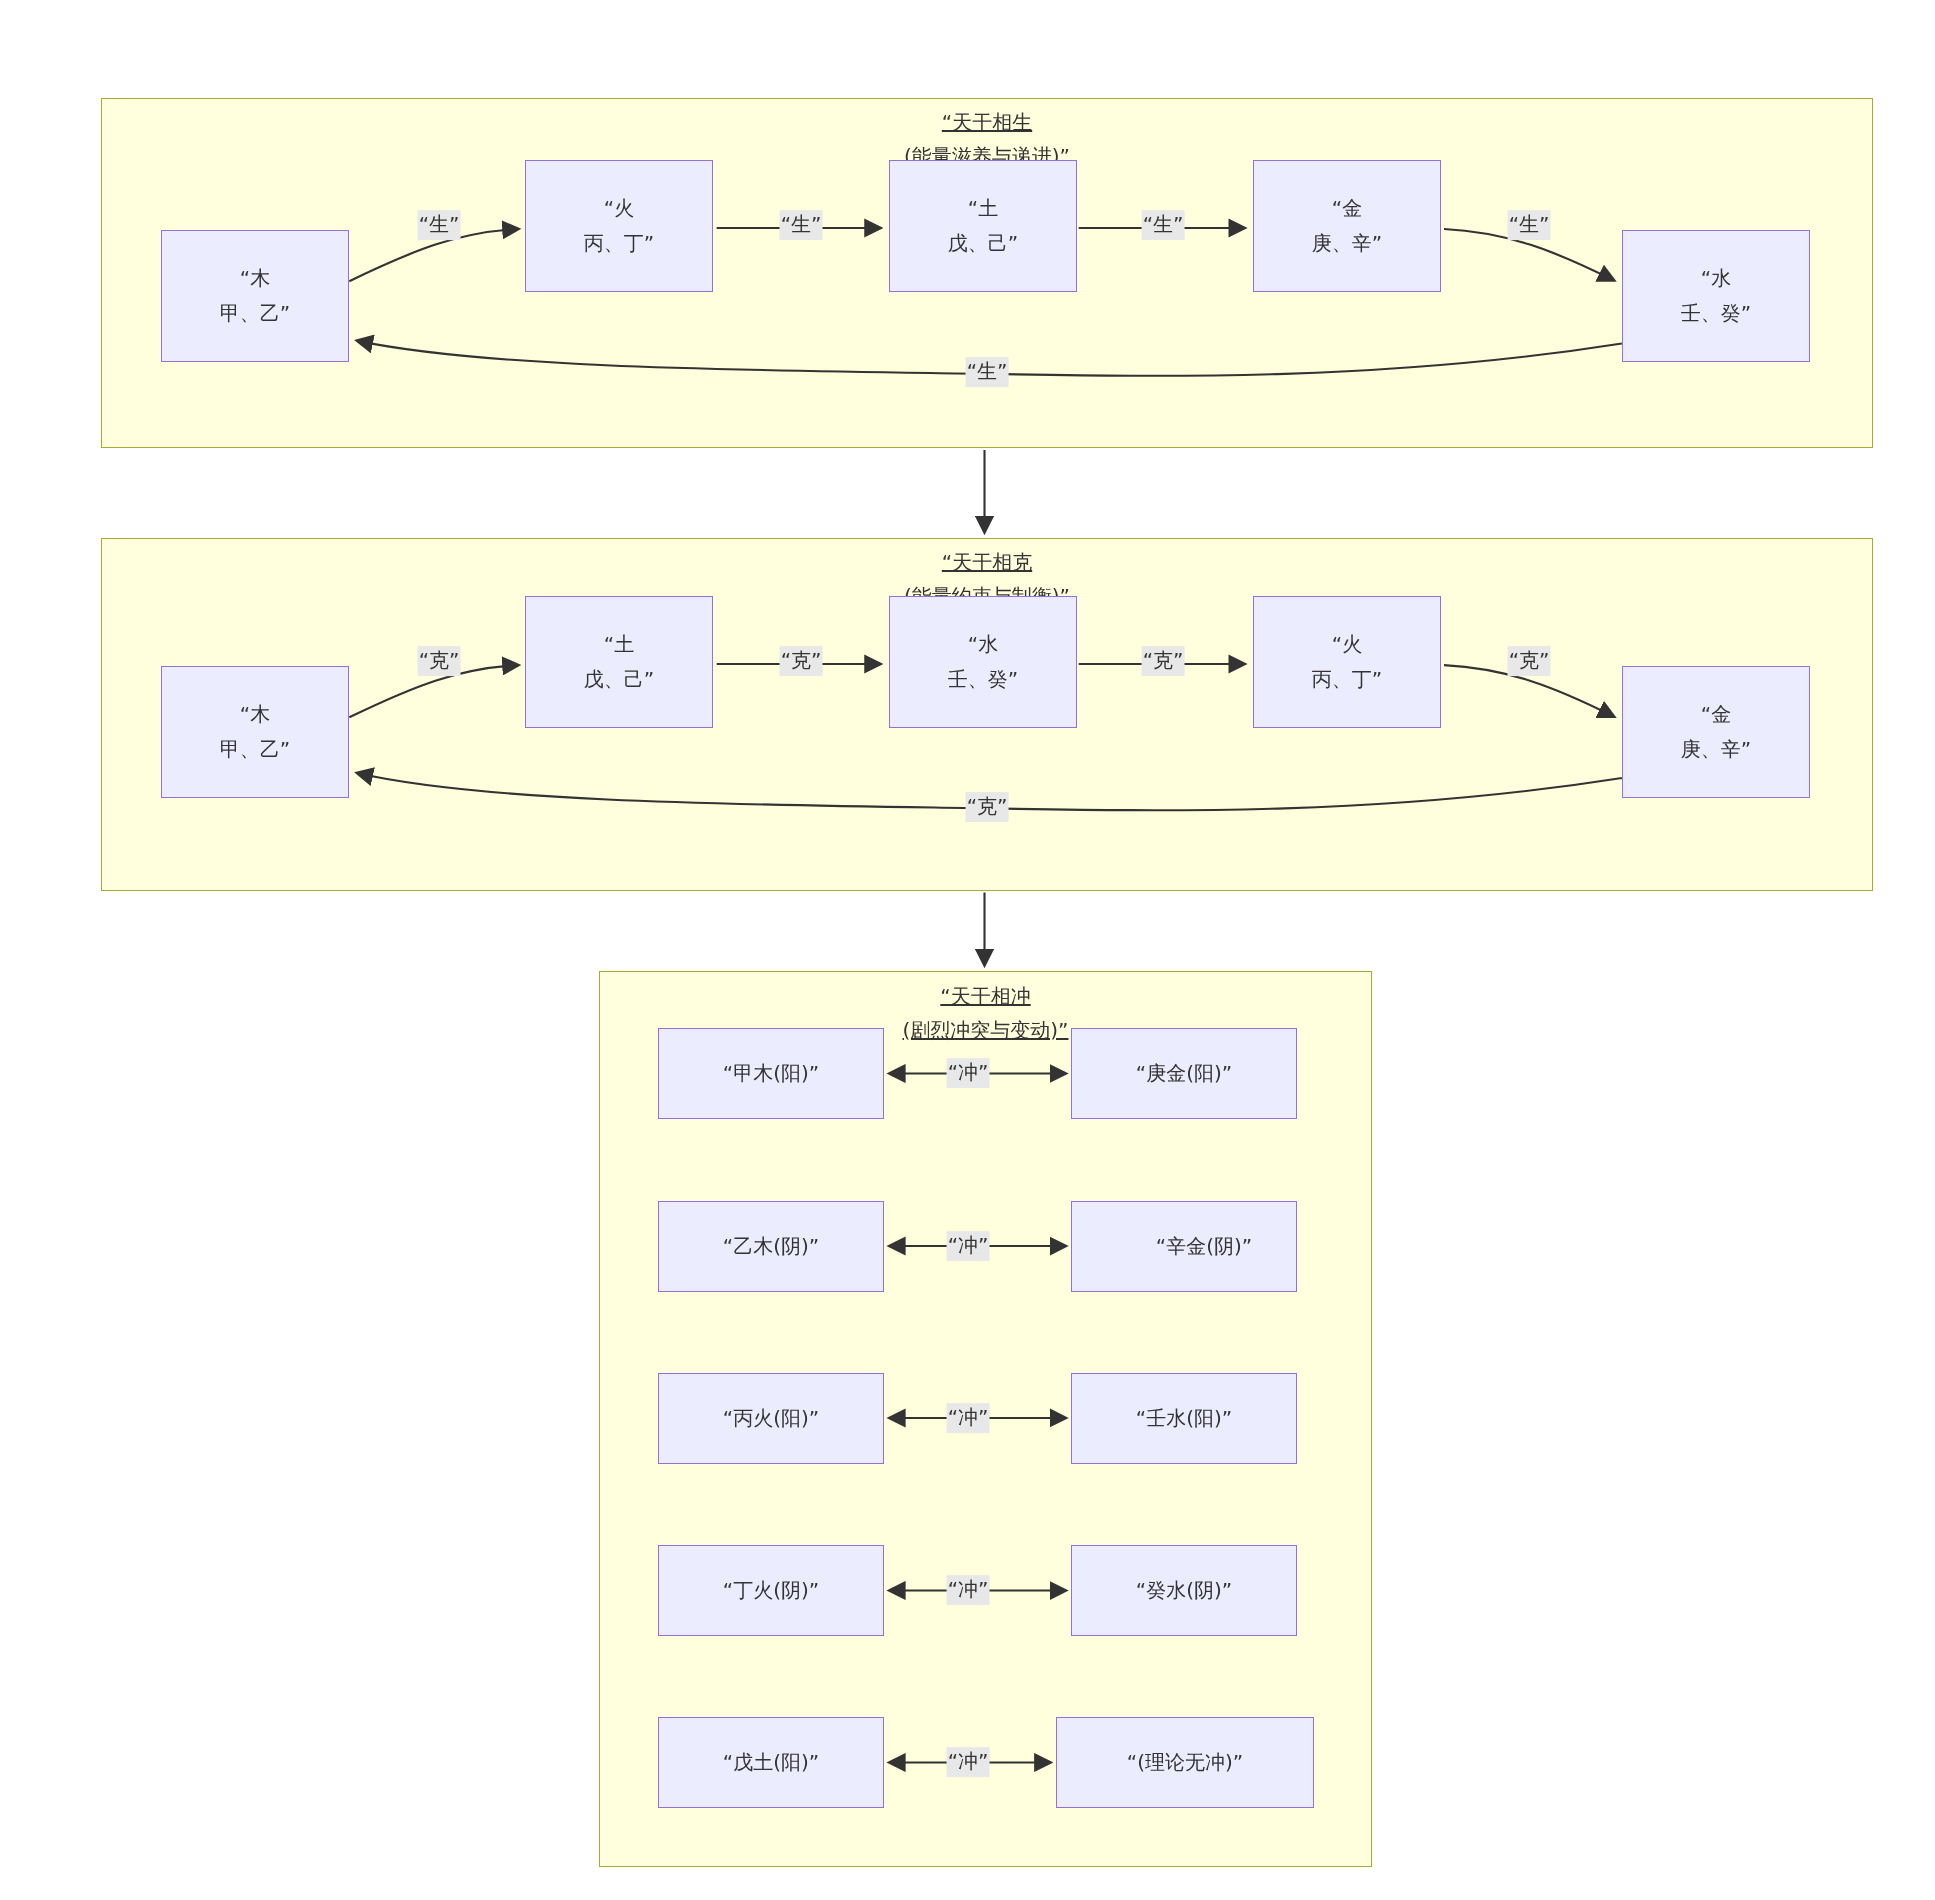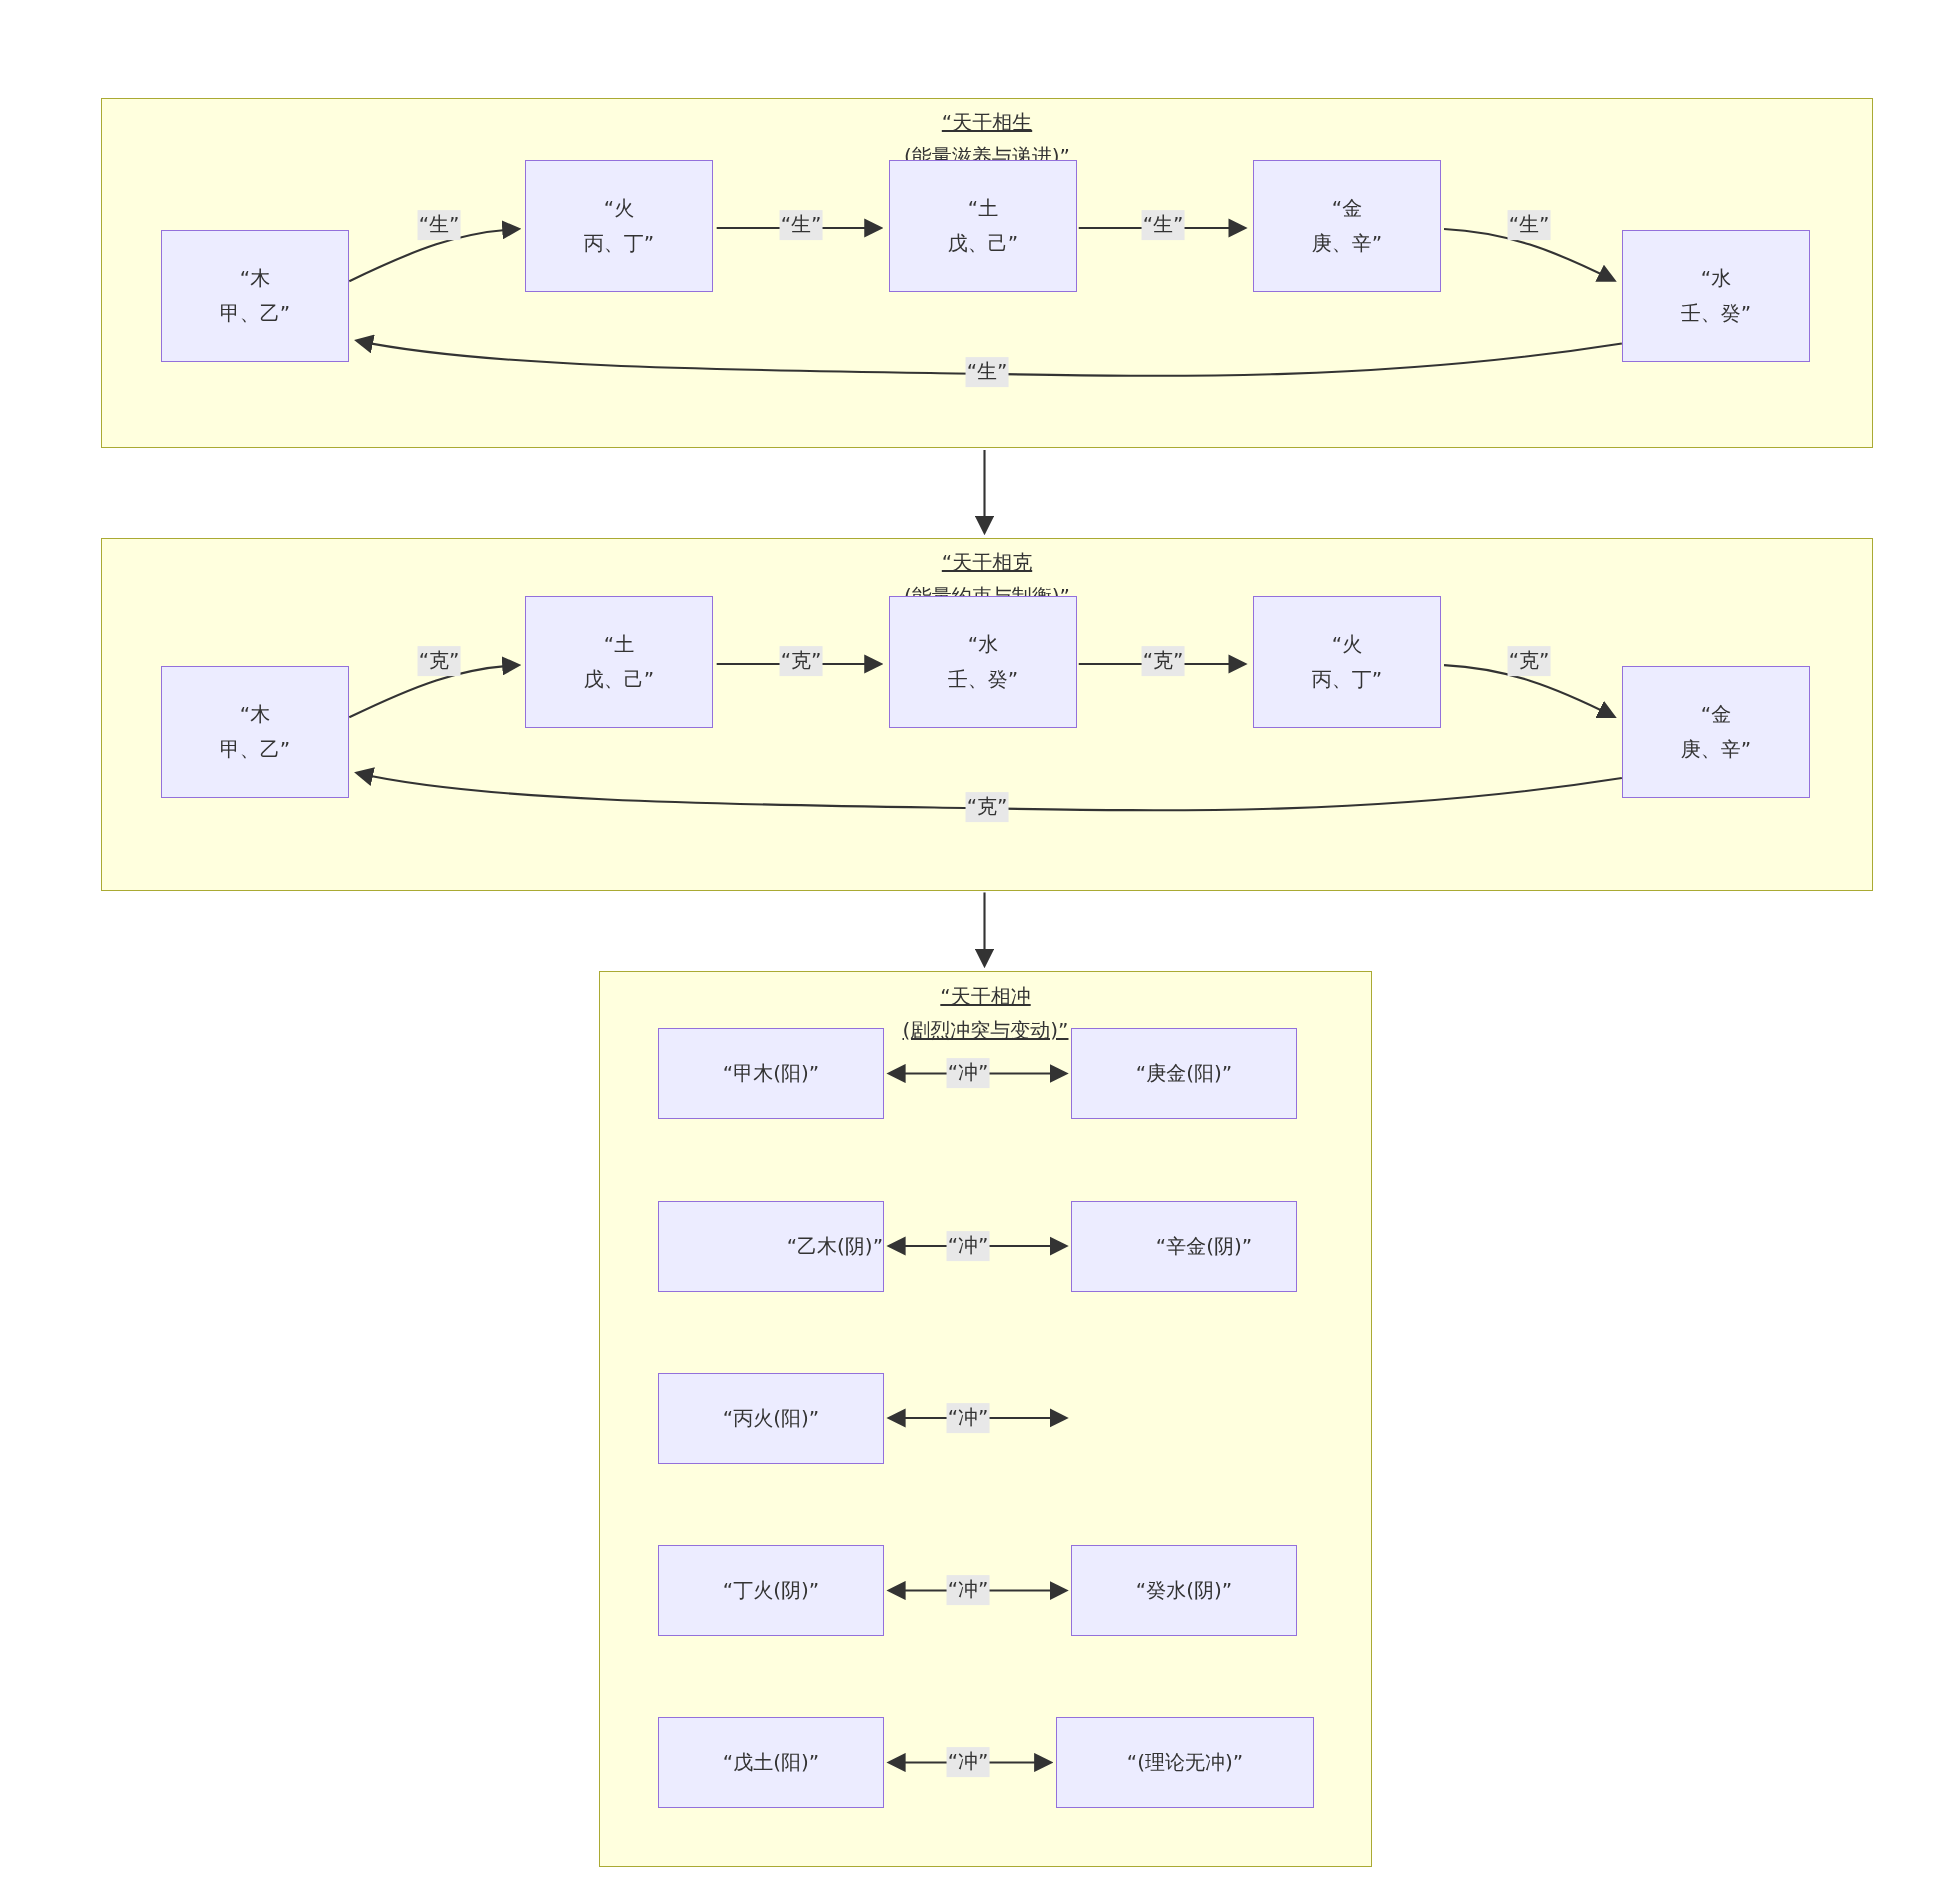--- a/index.html
+++ b/index.html
@@ -108,28 +108,31 @@
     <div>“金</div>
     <div>庚、辛”</div>
   </div>
 
   <div class="node" style="left:658px;top:1028px;width:226px;height:91px;">
     <div>“甲木(阳)”</div>
   </div>
   <div class="node" style="left:1071px;top:1028px;width:226px;height:91px;">
     <div>“庚金(阳)”</div>
   </div>
-  <div class="node" style="left:658px;top:1201px;width:226px;height:91px;align-items:flex-end;">
+  <div class="node" style="left:658px;top:1201px;width:226px;height:91px;">
     <div>“乙木(阴)”</div>
   </div>
   <div class="node" style="left:1071px;top:1201px;width:226px;height:91px;padding-left:40px;">
     <div>“辛金(阴)”</div>
   </div>
   <div class="node" style="left:658px;top:1373px;width:226px;height:91px;">
     <div>“丙火(阳)”</div>
+  </div>
+  <div class="node" style="left:1071px;top:1373px;width:226px;height:91px;">
+    <div>“壬水(阳)”</div>
   </div>
   <div class="node" style="left:658px;top:1545px;width:226px;height:91px;">
     <div>“丁火(阴)”</div>
   </div>
   <div class="node" style="left:1071px;top:1545px;width:226px;height:91px;">
     <div>“癸水(阴)”</div>
   </div>
   <div class="node" style="left:658px;top:1717px;width:226px;height:91px;">
     <div>“戊土(阳)”</div>
   </div>

